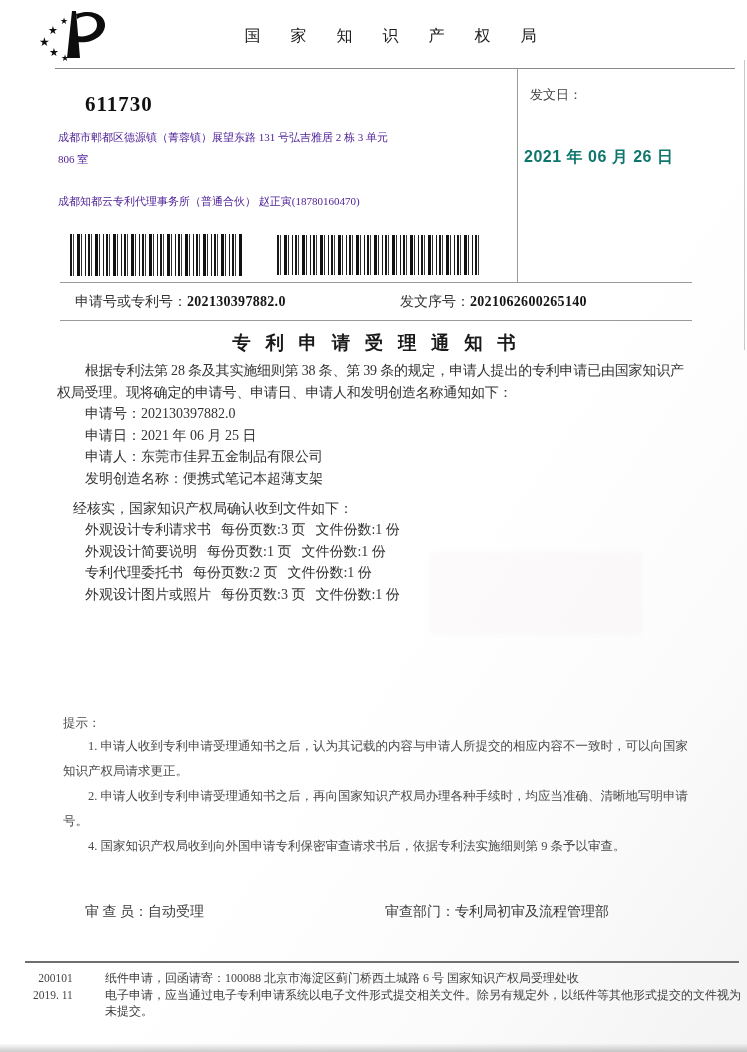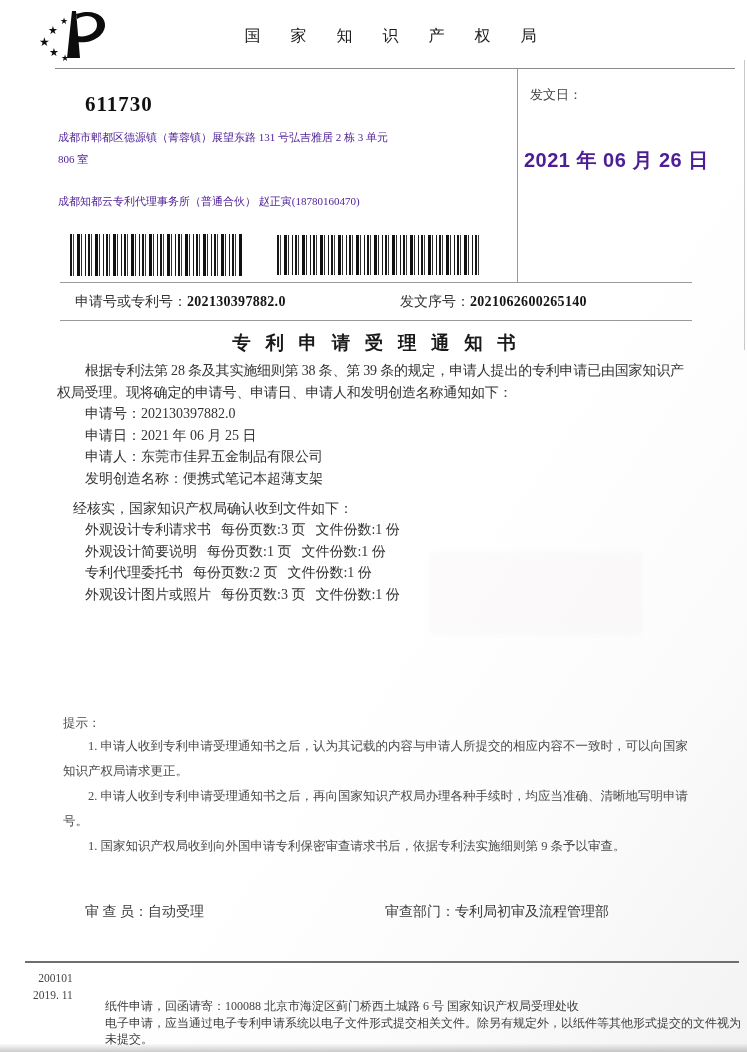--- a/index.html
+++ b/index.html
@@ -20,22 +20,22 @@
   .right-edge{left:744px;top:60px;width:1px;height:290px;background:#c9c9c9;}
 
   
   .postal{left:85px;top:92px;font-size:21px;font-weight:bold;letter-spacing:1px;color:#111;}
   .addr-block{left:58px;top:126px;width:458px;
     font-size:11px;line-height:22px;color:#4c1d95;}
   .agent-line{margin-top:20px;}
 
   
   .dispatch-label{left:530px;top:86px;font-size:13px;color:#444;}
-  .dispatch-date{left:524px;top:147px;font-size:20px;font-weight:600;
-    font-family:"Liberation Sans","DejaVu Sans",sans-serif;color:#4c1d95;letter-spacing:0.5px;}
+  .dispatch-date{left:524px;top:147px;font-size:16px;font-weight:600;
+    font-family:"Liberation Sans","DejaVu Sans",sans-serif;color:#0f766e;letter-spacing:0.5px;}
 
   
   .barcode{height:42px;
     background:repeating-linear-gradient(90deg,
       #161616 0 2px,transparent 2px 3px,#3d3d3d 3px 4px,transparent 4px 7px,
       #101010 7px 10px,transparent 10px 11px,#2e2e2e 11px 12px,transparent 12px 15px,
       #1a1a1a 15px 16px,transparent 16px 18px);}
   .bc1{left:70px;top:234px;width:172px;}
   .bc2{left:277px;top:235px;width:202px;height:40px;}
 
@@ -65,21 +65,21 @@
   .tips-label{line-height:22px;}
   .tip-item{text-indent:2em;}
 
   
   .sig-examiner{left:85px;top:903px;font-size:14px;color:#3a3a3a;}
   .sig-dept{left:385px;top:903px;font-size:14px;color:#3a3a3a;}
 
   
   .footer-rule{left:25px;top:961px;width:714px;height:2px;background:#6f6f6f;}
   .footer-codes{left:33px;top:970px;font-size:11.5px;line-height:16.5px;color:#454545;text-align:right;}
-  .footer-text{left:105px;top:970px;width:638px;font-size:12px;line-height:16.5px;color:#3f3f3f;margin-top:28px;}
+  .footer-text{left:105px;top:970px;width:638px;font-size:12px;line-height:16.5px;color:#3f3f3f;}
   .bottom-strip{left:0;bottom:0;width:747px;height:8px;
     background:linear-gradient(to bottom,rgba(0,0,0,0.02),rgba(0,0,0,0.20));}
 </style>
 </head>
 <body>
 
 <div class="abs logo">
   <svg viewBox="0 0 78 54" width="78" height="54">
     <path d="M36,3 L40,3 L44,50 L31,50 Z" fill="#0d0d0d"></path>
     <path d="M40,6 C58,0 70,8 69,18 C68,29 54,36 42,34 L41,28 C51,30 61,25 61,17 C61,9 52,5 41,11 Z" fill="#0d0d0d"></path>
@@ -134,21 +134,21 @@
   <div class="doc-row"><span>专利代理委托书</span><span class="gap"></span><span>每份页数:2 页</span><span class="gap"></span><span>文件份数:1 份</span></div>
   <div class="doc-row"><span>外观设计图片或照片</span><span class="gap"></span><span>每份页数:3 页</span><span class="gap"></span><span>文件份数:1 份</span></div>
 </div>
 
 <div class="abs artifact"></div>
 
 <div class="abs tips-block">
   <div class="tips-label">提示：</div>
   <div class="tip-item">1. 申请人收到专利申请受理通知书之后，认为其记载的内容与申请人所提交的相应内容不一致时，可以向国家知识产权局请求更正。</div>
   <div class="tip-item">2. 申请人收到专利申请受理通知书之后，再向国家知识产权局办理各种手续时，均应当准确、清晰地写明申请号。</div>
-  <div class="tip-item">1. 国家知识产权局收到向外国申请专利保密审查请求书后，依据专利法实施细则第 9 条予以审查。</div>
+  <div class="tip-item">4. 国家知识产权局收到向外国申请专利保密审查请求书后，依据专利法实施细则第 9 条予以审查。</div>
 </div>
 
 <div class="abs sig-examiner">
   <span>审 查 员：</span><span>自动受理</span>
 </div>
 <div class="abs sig-dept">
   <span>审查部门：</span><span>专利局初审及流程管理部</span>
 </div>
 
 <div class="abs footer-rule"></div>

